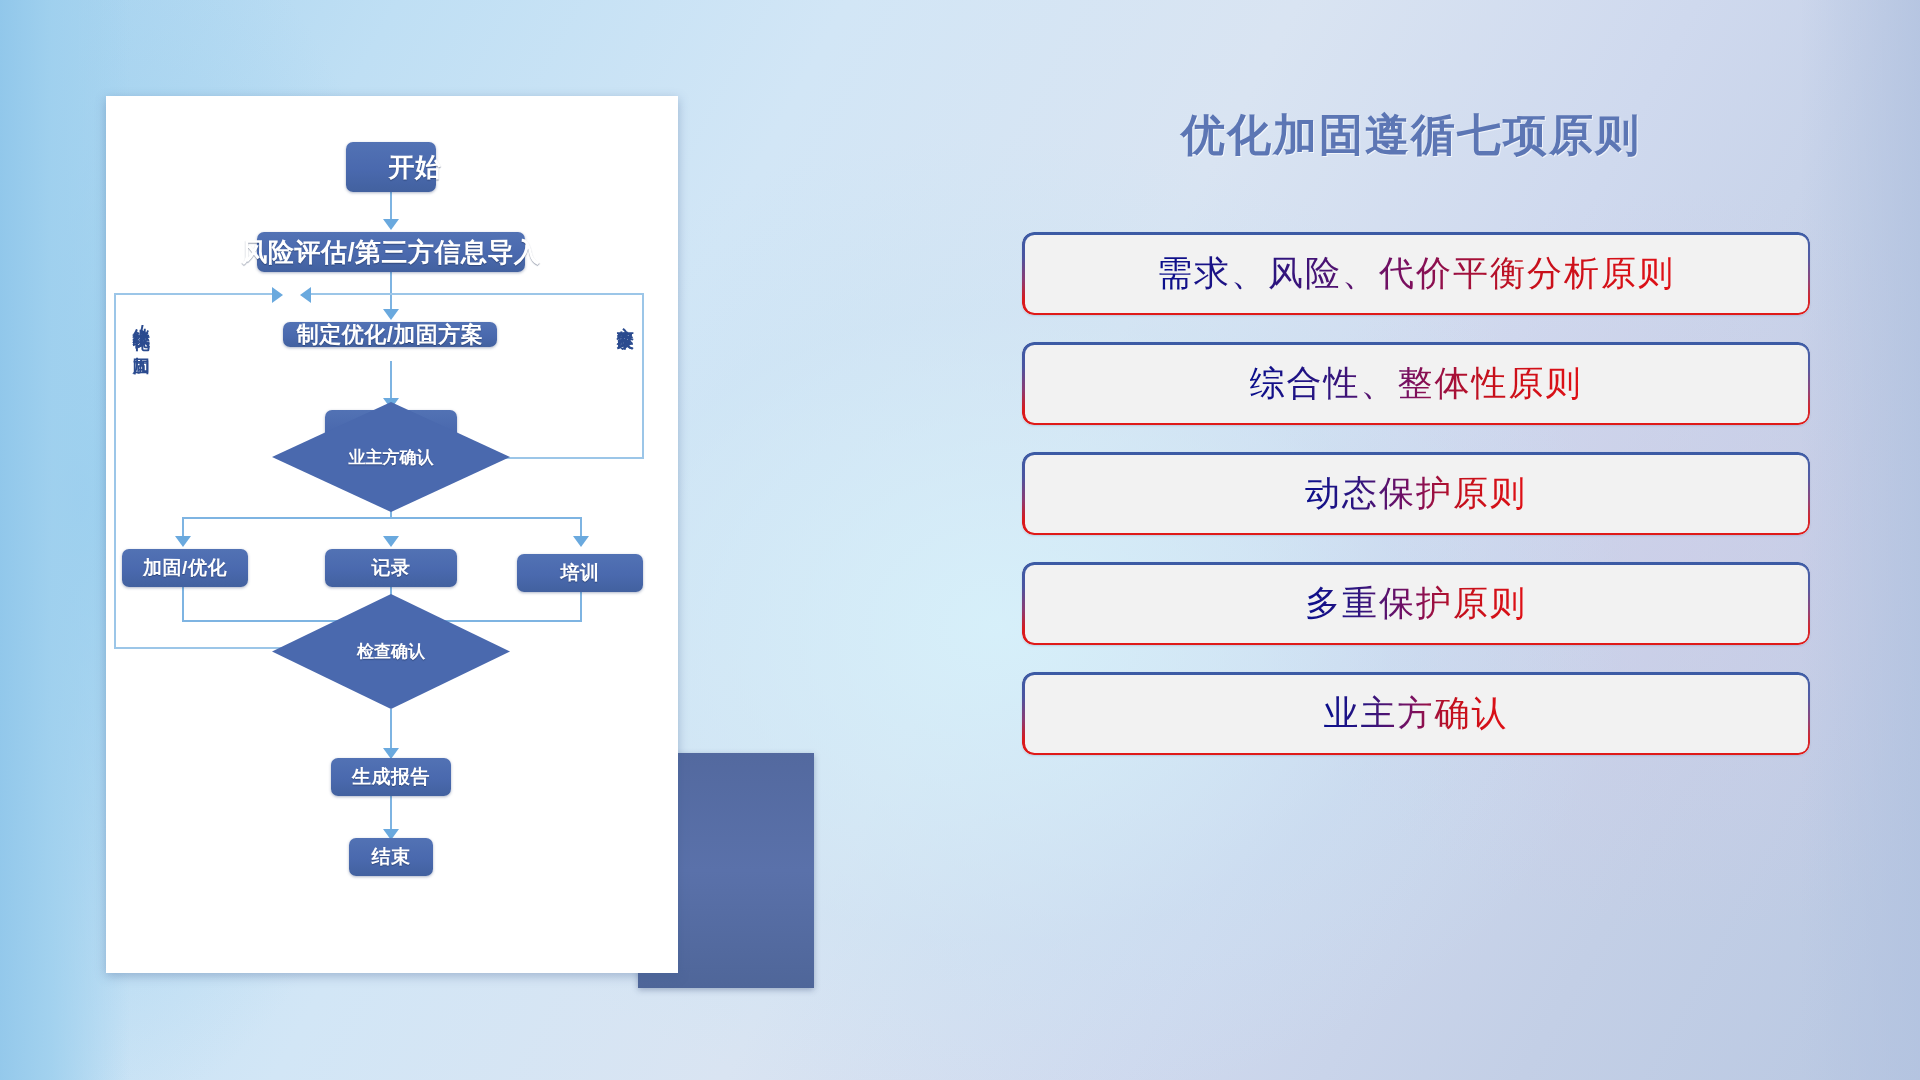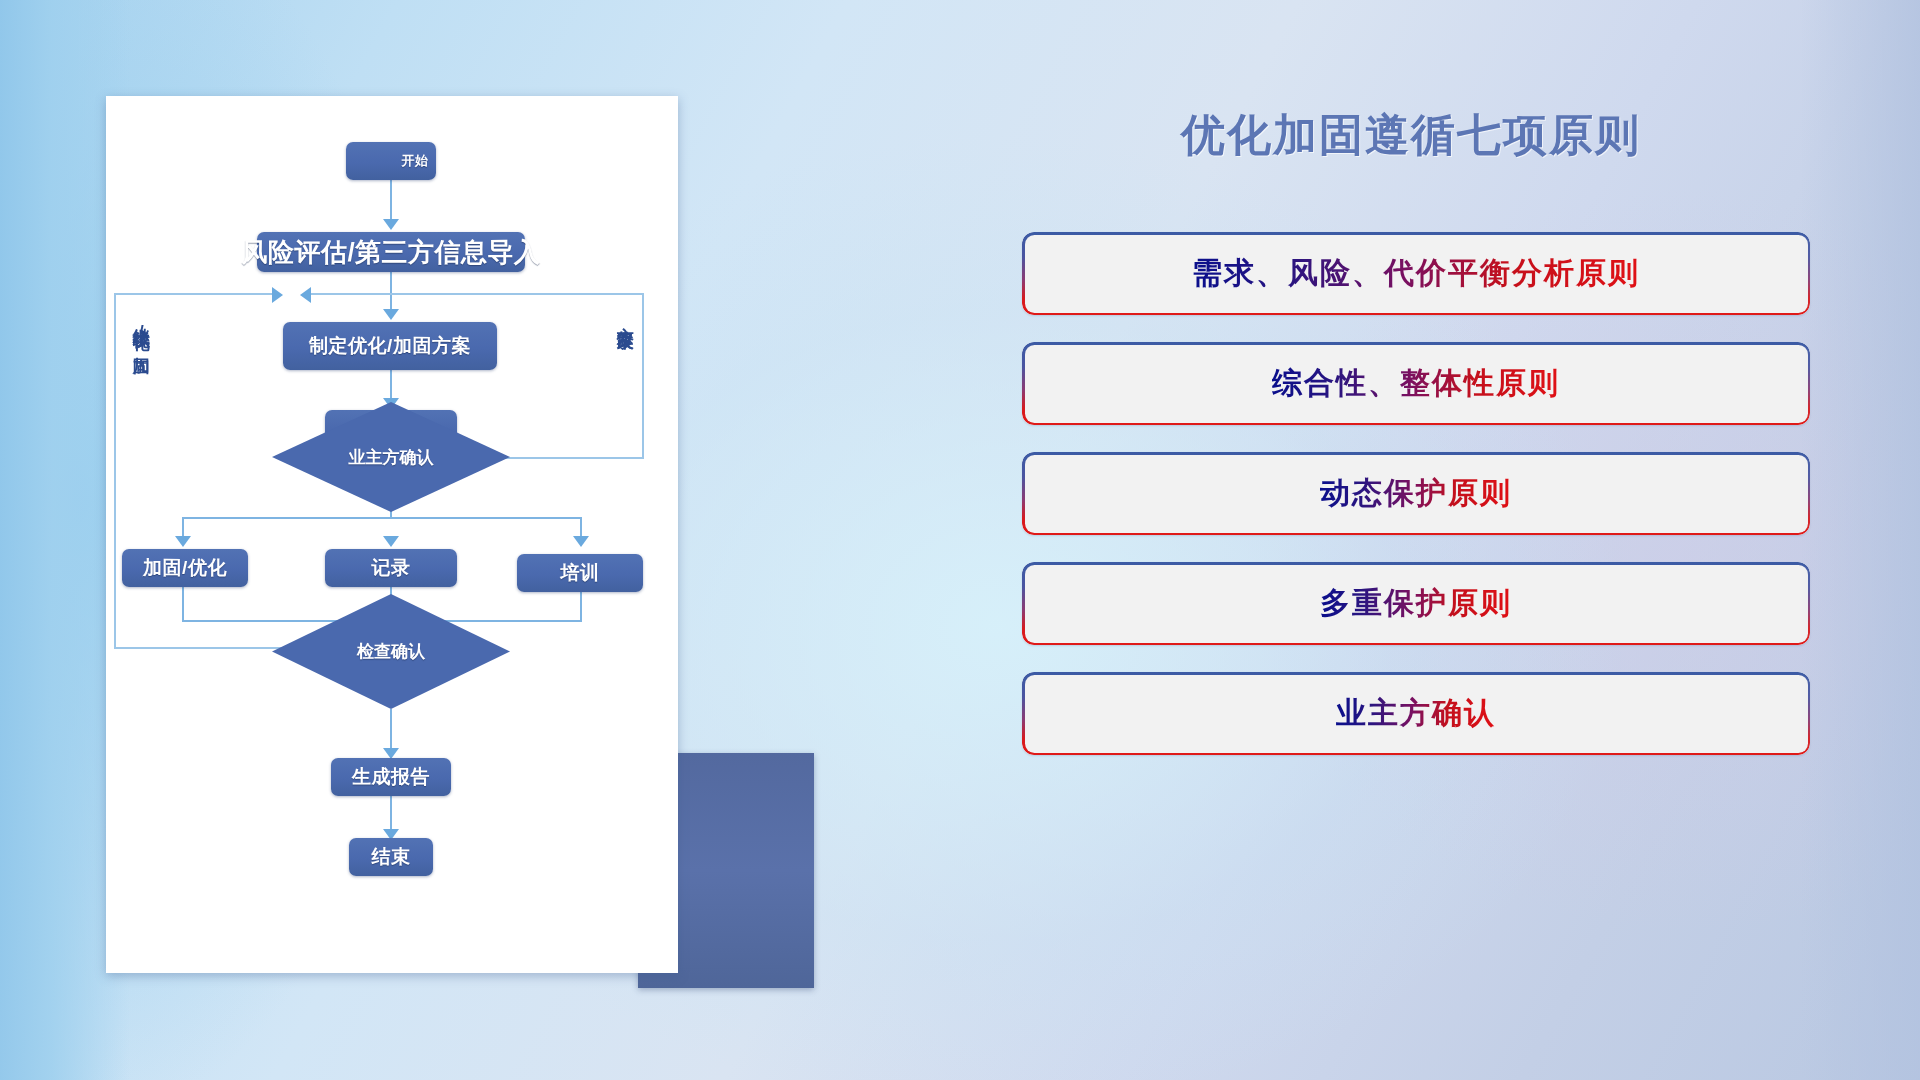--- a/index.html
+++ b/index.html
@@ -96,21 +96,21 @@
   }
   .p-card:before{
     content:"";position:absolute;inset:0;border-radius:12px;padding:2.5px;
     background:linear-gradient(180deg,#3b5ba5 0%,#4a54a0 30%,#8c3a72 58%,#d61a1f 80%,#e01a18 100%);
     -webkit-mask:linear-gradient(#000 0 0) content-box,linear-gradient(#000 0 0);
     -webkit-mask-composite:xor;mask-composite:exclude;
     pointer-events:none;
   }
   .p-card span{
     position:relative;z-index:2;
-    font-size:30px;font-weight:bold;letter-spacing:2px;
+    font-size:35px;font-weight:normal;letter-spacing:2px;
     background:linear-gradient(90deg,#0a0f8c 0%,#2a1580 22%,#7a1060 48%,#c4101c 70%,#e01015 100%);
     -webkit-background-clip:text;background-clip:text;
     -webkit-text-fill-color:transparent;color:#8a1040;
   }
 </style>
 </head>
 <body>
 
 <div id="slide">
 
@@ -153,29 +153,29 @@
     <div class="ln h" style="left:76px;top:524px;width:400px;"></div>
     <div class="ln v" style="left:284px;top:491px;height:73px;"></div>
     <div class="arrow-d" style="left:277px;top:560px;"></div>
 
     <div class="ln v" style="left:284px;top:613px;height:43px;"></div>
     <div class="arrow-d" style="left:277px;top:652px;"></div>
 
     <div class="ln v" style="left:284px;top:700px;height:37px;"></div>
     <div class="arrow-d" style="left:277px;top:733px;"></div>
 
-    <div class="node" style="left:240px;top:46px;width:90px;height:38px;font-size:13px;padding-left:48px;">
+    <div class="node" style="left:240px;top:46px;width:90px;height:50px;font-size:26px;padding-left:48px;">
       <span>开始</span>
     </div>
 
     <div class="node" style="left:151px;top:136px;width:268px;height:40px;font-size:26px;">
       <span>风险评估/第三方信息导入</span>
     </div>
 
-    <div class="node" style="left:177px;top:226px;width:214px;height:48px;font-size:19px;">
+    <div class="node" style="left:177px;top:226px;width:214px;height:25px;font-size:22px;">
       <span>制定优化/加固方案</span>
     </div>
 
     <div class="node" style="left:219px;top:314px;width:132px;height:38px;font-size:19px;">
       <span>提交申请</span>
     </div>
 
     <div class="diamond" style="left:166px;top:306px;width:238px;height:110px;font-size:17px;">
       <span>业主方确认</span>
     </div>

